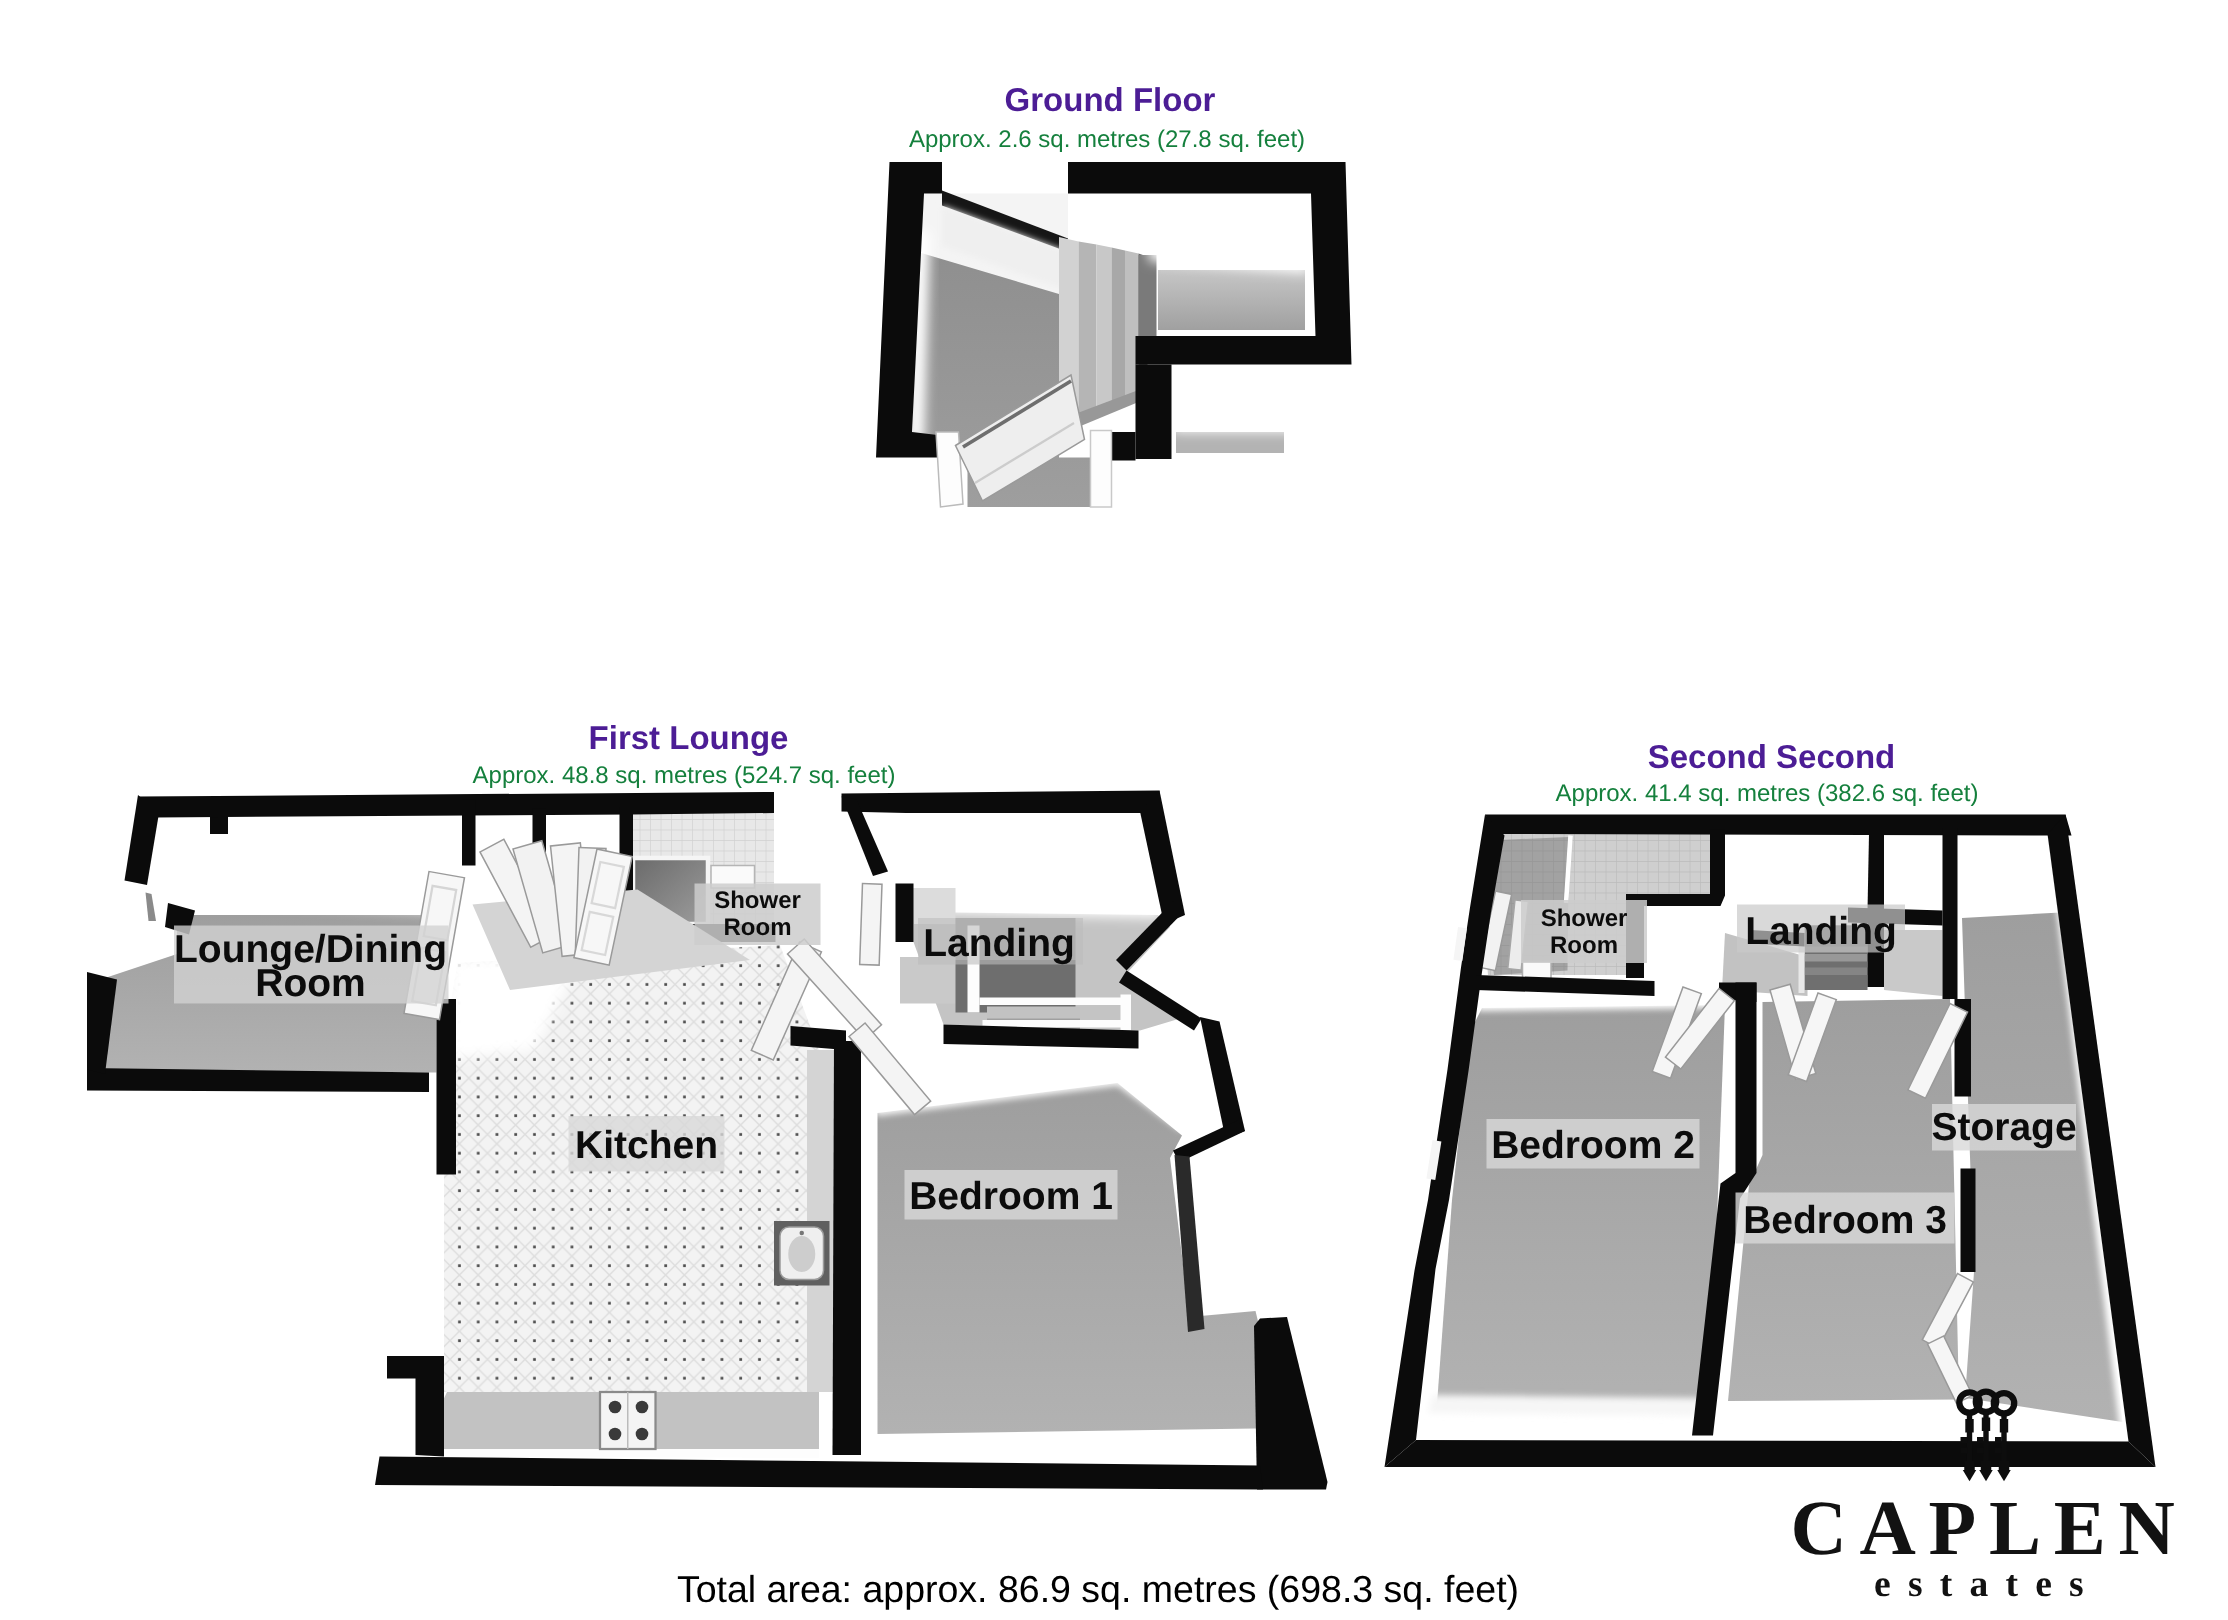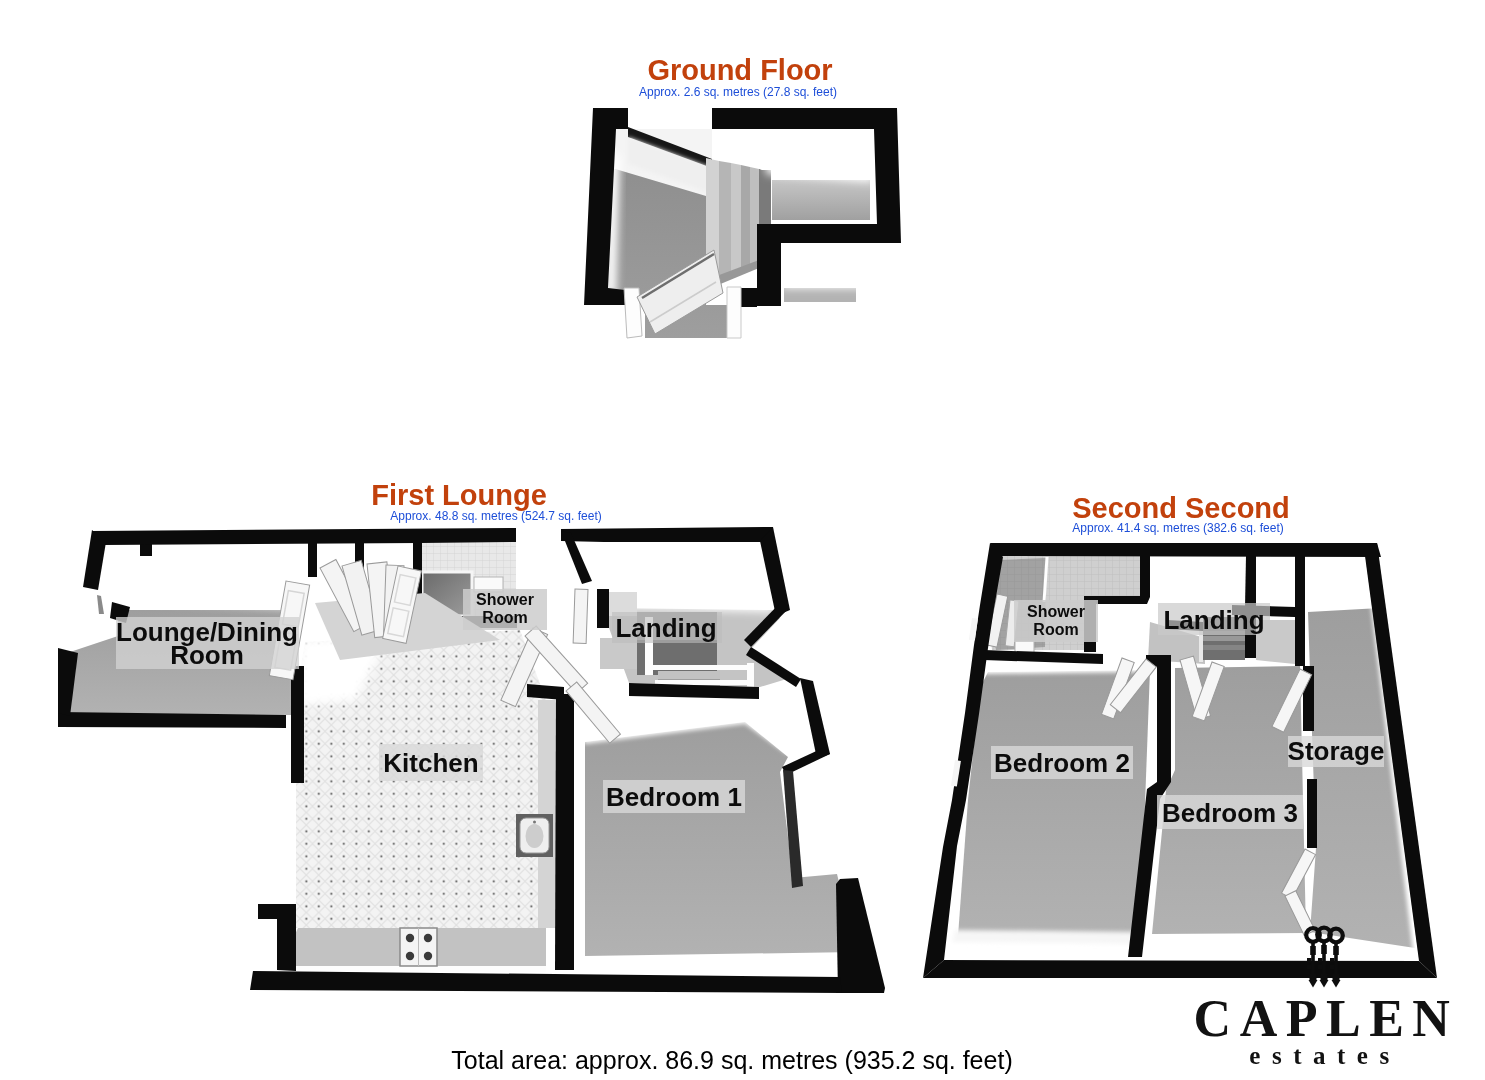--- a/index.html
+++ b/index.html
@@ -1,20 +1,20 @@
 <!DOCTYPE html>
 <html><head>
 <meta charset="utf-8">
 <style>
   html,body{margin:0;padding:0;background:#ffffff;}
   .stage{position:relative;width:1485px;height:1080px;background:#ffffff;overflow:hidden;
          font-family:"Liberation Sans", sans-serif;}
   svg{position:absolute;left:0;top:0;}
-  .title{position:absolute;font-weight:bold;font-size:29px;color:#c2410c;text-align:center;transform:translateX(-50%);white-space:nowrap;}
-  .sub{position:absolute;font-size:12px;color:#1d4ed8;text-align:center;transform:translateX(-50%);white-space:nowrap;}
+  .title{position:absolute;font-weight:bold;font-size:22px;color:#4c1d95;text-align:center;transform:translateX(-50%);white-space:nowrap;}
+  .sub{position:absolute;font-size:16px;color:#15803d;text-align:center;transform:translateX(-50%);white-space:nowrap;}
   .total{position:absolute;font-size:25px;color:#000;transform:translateX(-50%);white-space:nowrap;}
 </style>
 </head>
 <body>
 <div class="stage">
 <svg width="1485" height="1080" viewBox="0 0 1485 1080">
 <defs>
   <linearGradient id="floorG" x1="0" y1="0" x2="0" y2="1">
     <stop offset="0" stop-color="#a2a2a2"></stop>
           <stop offset="1" stop-color="#b8b8b8"></stop>
@@ -465,20 +465,20 @@
 <text x="1325" y="1064" font-family="Liberation Serif, serif" font-size="25" font-weight="bold" fill="#121212" text-anchor="middle" letter-spacing="11.5">estates</text>
 </g>
 </svg>
 
 <div class="title" style="left:740px;top:54px;">Ground Floor</div>
 
 <div class="sub" style="left:738px;top:85px;">Approx. 2.6 sq. metres (27.8 sq. feet)</div>
 
 <div class="title" style="left:459px;top:479px;">First Lounge</div>
 
-<div class="sub" style="left:456px;top:509px;margin-left:40px;">Approx. 48.8 sq. metres (524.7 sq. feet)</div>
+<div class="sub" style="left:456px;top:509px;">Approx. 48.8 sq. metres (524.7 sq. feet)</div>
 
 <div class="title" style="left:1181px;top:492px;">Second Second</div>
 
 <div class="sub" style="left:1178px;top:521px;">Approx. 41.4 sq. metres (382.6 sq. feet)</div>
 
-<div class="total" style="left:732px;top:1046px;">Total area: approx. 86.9 sq. metres (935.2 sq. feet)</div>
+<div class="total" style="left:732px;top:1046px;">Total area: approx. 86.9 sq. metres (698.3 sq. feet)</div>
 </div>
 
 </body></html>

